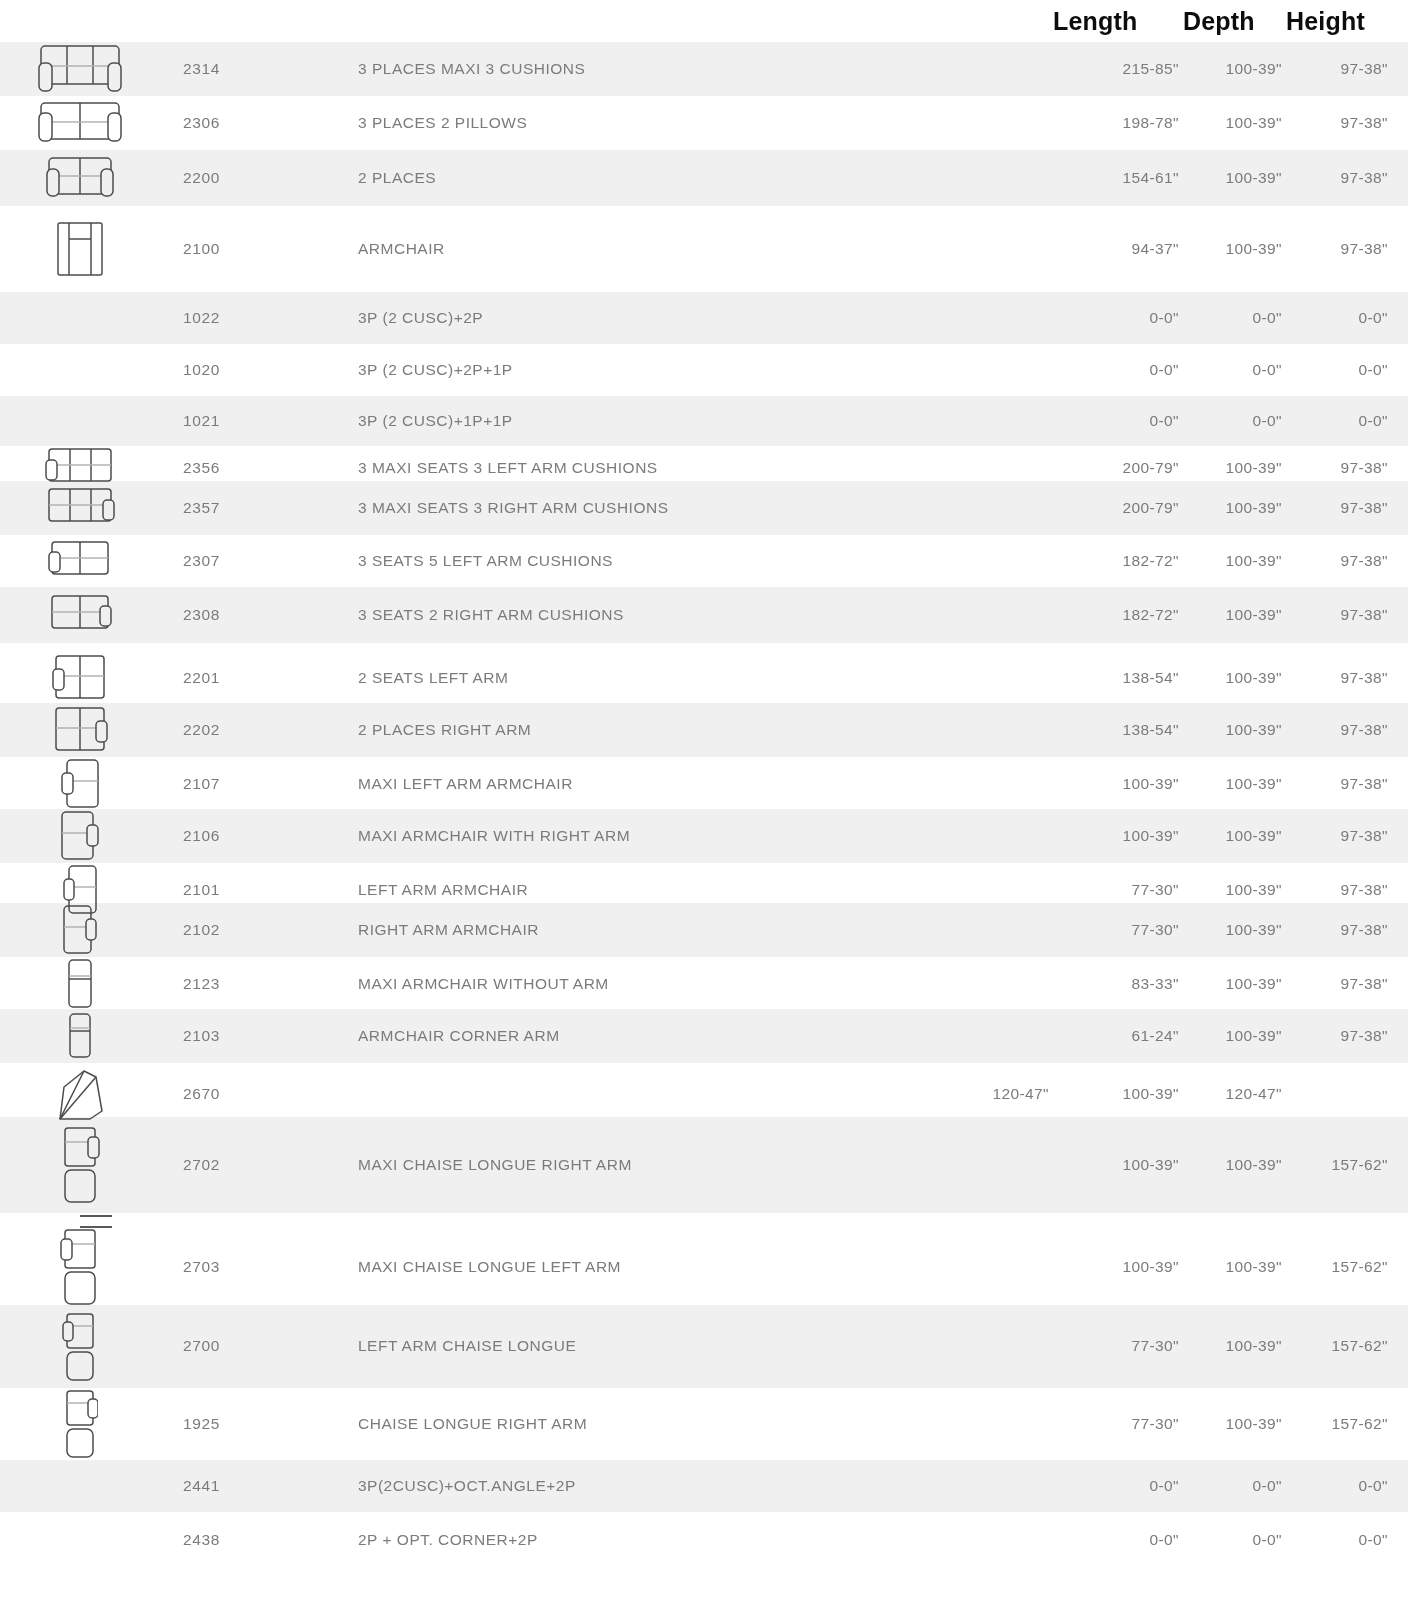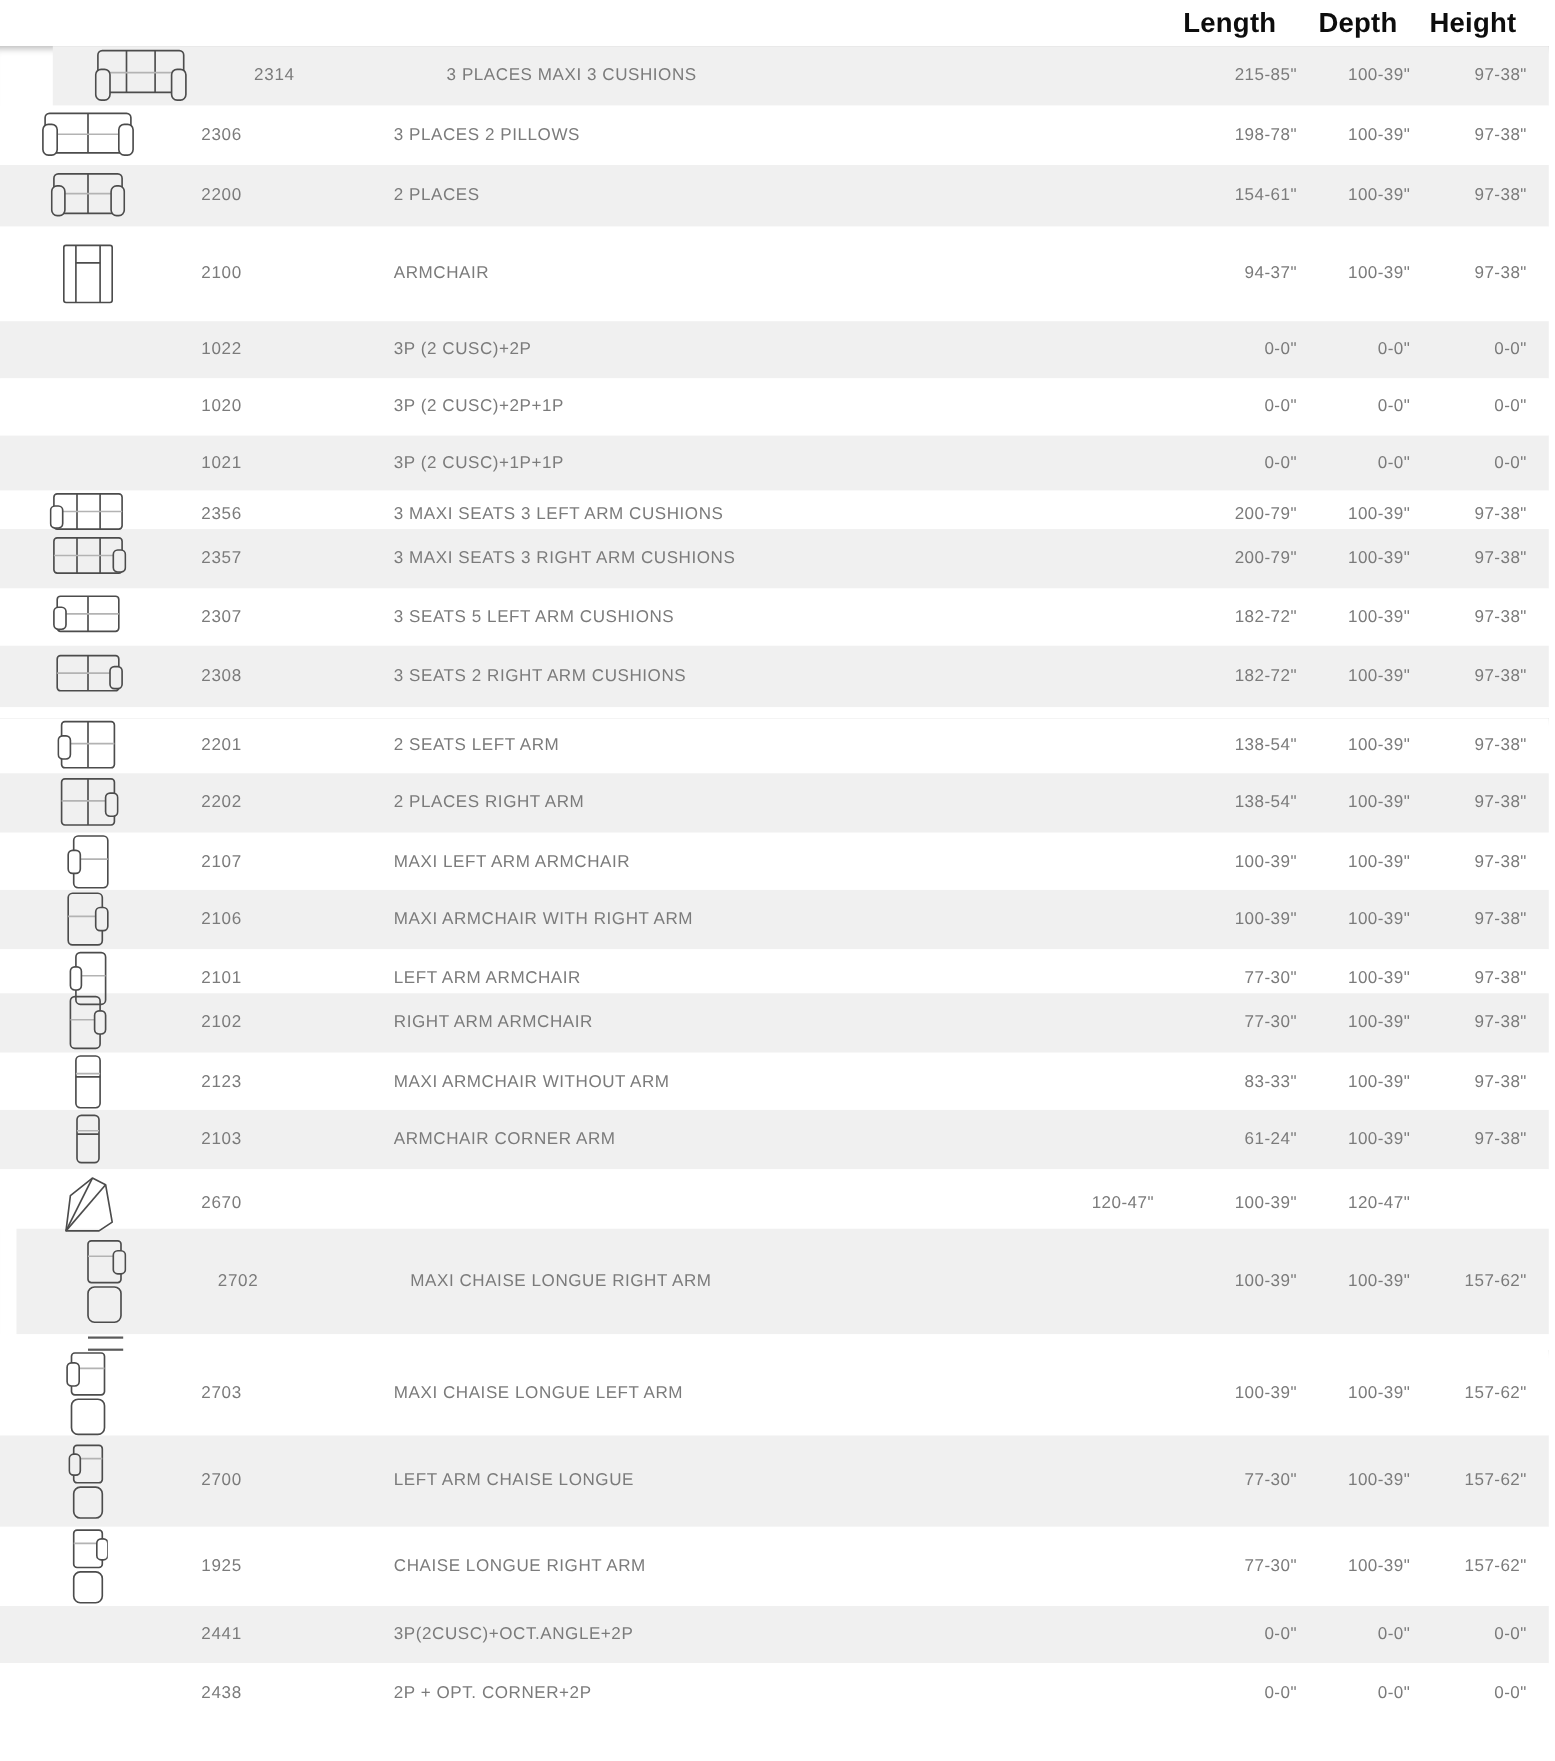--- a/index.html
+++ b/index.html
@@ -6,21 +6,21 @@
   body{
     width:1414px;height:1601px;overflow:hidden;background:#ffffff;
     font-family:"Liberation Sans","DejaVu Sans",sans-serif;
   }
   .sheet{width:1408px;}
   .thead{
     height:42px;display:grid;
     grid-template-columns:160px 178px 1fr 130px 103px 106px;
     padding-right:16px;align-items:center;background:#ffffff;
   }
-  .thead .h{font-weight:bold;font-size:25px;color:#0d0d0d;text-align:center;letter-spacing:.2px;}
+  .thead .h{font-weight:bold;font-size:25px;color:#0d0d0d;text-align:left;letter-spacing:.2px;}
   .h.len{grid-column:4;}
   .h.dep{grid-column:5;}
   .h.hei{grid-column:6;}
   .section{box-shadow:inset 0 8px 7px -6px rgba(0,0,0,.28);}
   .row{
     display:grid;grid-template-columns:160px 178px 1fr 130px 103px 106px;
     padding-right:16px;align-items:center;background:var(--bg);
   }
   .cell{color:#7b7b7b;font-size:15.5px;line-height:1.2;}
   .code{padding-left:23px;letter-spacing:.6px;}
@@ -39,21 +39,21 @@
 <body>
 
 <div class="sheet">
   <div class="thead">
     <div class="h len">Length</div>
     <div class="h dep">Depth</div>
     <div class="h hei">Height</div>
   </div>
   <div>
       <div class="section">
-        <div class="row" style="height: 54px; margin-left: 48px; --bg: #f0f0f0;">
+        <div class="row" style="height: 54px; --bg: #f0f0f0;">
           <div class="cell icon-cell">
             <svg class="ic" width="84" height="52" viewBox="0 0 84 52">
               <rect x="3" y="3" width="78" height="38" rx="4" class="s"></rect>
               <line x1="29" y1="3" x2="29" y2="41" class="s"></line>
               <line x1="55" y1="3" x2="55" y2="41" class="s"></line>
               <line x1="3" y1="23" x2="81" y2="23" class="s lt"></line>
               <rect x="1" y="20" width="13" height="28" rx="5" class="arm"></rect>
               <rect x="70" y="20" width="13" height="28" rx="5" class="arm"></rect>
             </svg>
           </div>
@@ -319,21 +319,21 @@
               <polygon points="10,56 14,24 34,8 46,14 52,48 40,56" class="s"></polygon>
               <line x1="10" y1="56" x2="46" y2="14" class="s"></line>
               <line x1="10" y1="56" x2="34" y2="8" class="s"></line>
             </svg>
           </div>
           <div class="cell code">2670</div>
           <div class="cell val">120-47"</div>
           <div class="cell val">100-39"</div>
           <div class="cell val">120-47"</div>
         </div>
-        <div class="row" style="height: 96px; margin-left: 15px; --bg: #f0f0f0;">
+        <div class="row" style="height: 96px; --bg: #f0f0f0;">
           <div class="cell icon-cell">
             <svg class="ic" width="40" height="80" viewBox="0 0 40 80">
               <rect x="5" y="3" width="30" height="38" rx="3" class="s"></rect>
               <line x1="5" y1="17" x2="35" y2="17" class="s lt"></line>
               <rect x="28" y="12" width="11" height="21" rx="4" class="arm"></rect>
               <rect x="5" y="45" width="30" height="32" rx="6" class="s"></rect>
             </svg>
           </div>
           <div class="cell code">2702</div>
           <div class="cell desc">MAXI CHAISE LONGUE RIGHT ARM</div>

